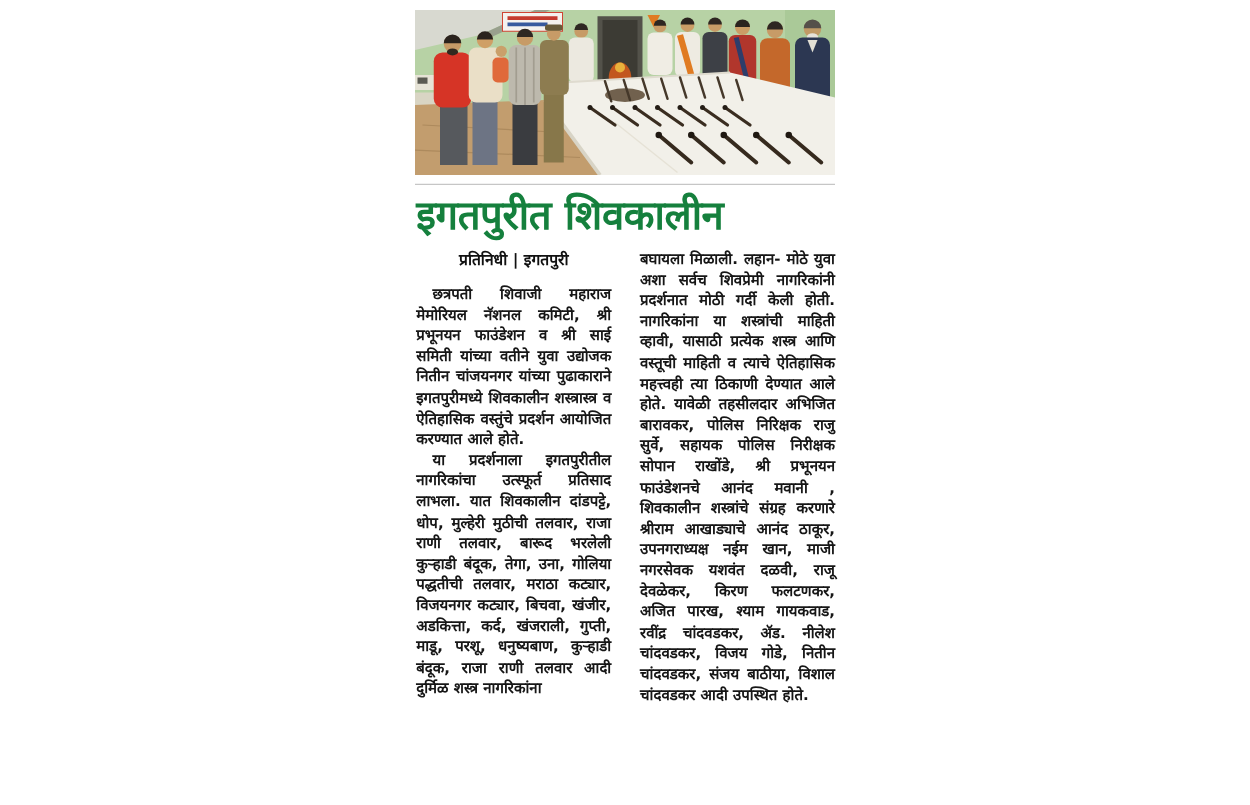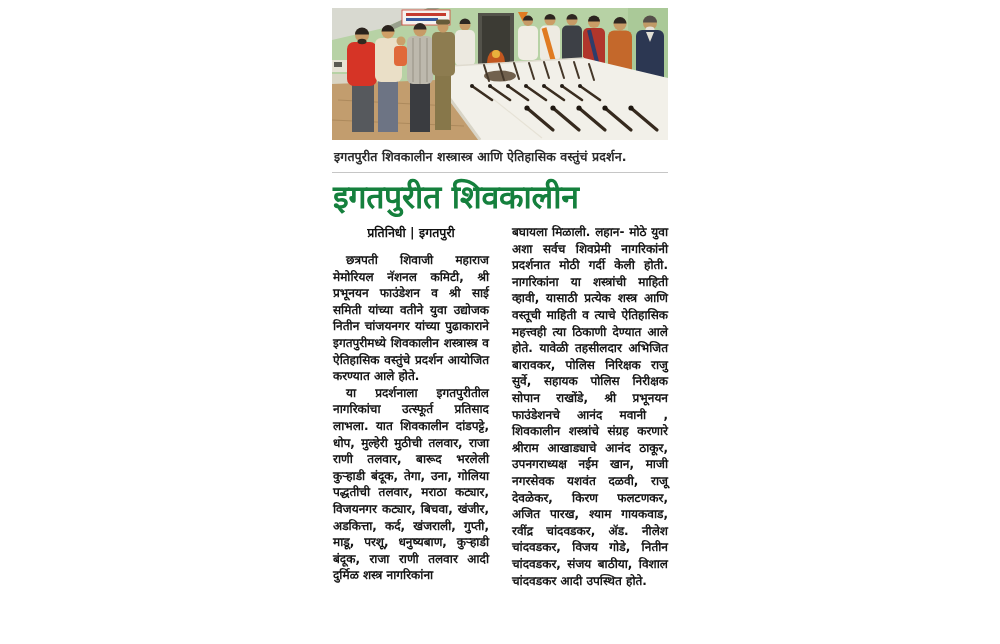--- a/index.html
+++ b/index.html
@@ -165,21 +165,20 @@
           <circle cx="88" cy="22" r="6.5" fill="#c79b67"></circle>
             <path d="M81.5,21.5 a6.5,6.5 0 0 1 13,0 z" fill="#2e2722"></path>
           <rect x="103" y="66" width="16" height="56" fill="#87774a"></rect>
           <rect x="100" y="24" width="23" height="44" rx="5" fill="#8d7c50"></rect>
           <circle cx="111" cy="19" r="5.5" fill="#c79b67"></circle>
           <rect x="104" y="11.5" width="14" height="5" rx="2" fill="#675b3a"></rect>
         </g>
       </svg>
     </div>
 
-    <div class="caption">इगतपुरीत शिवकालीन शस्त्रास्त्र आणि ऐतिहासिक वस्तुंचं प्रदर्शन.</div>
 
     <div class="rule"></div>
 
     <h1 class="headline">
       <div>इगतपुरीत शिवकालीन</div>
     </h1>
 
     <div class="columns">
       <div class="col">
         <div class="byline">प्रतिनिधी | इगतपुरी</div>

